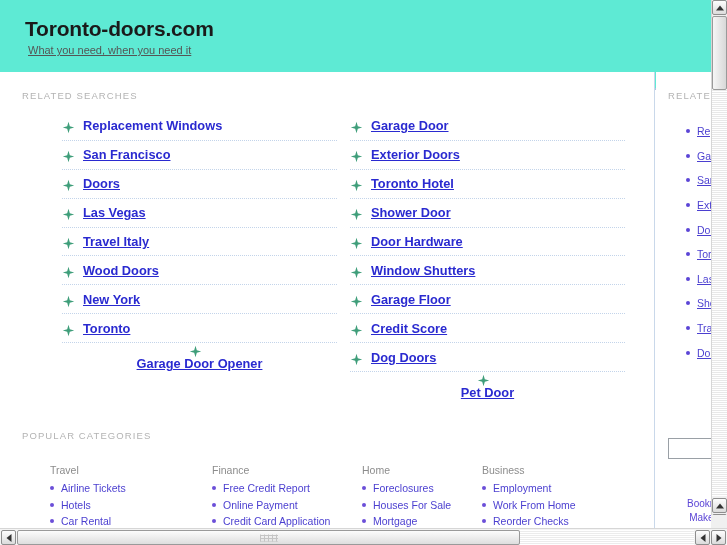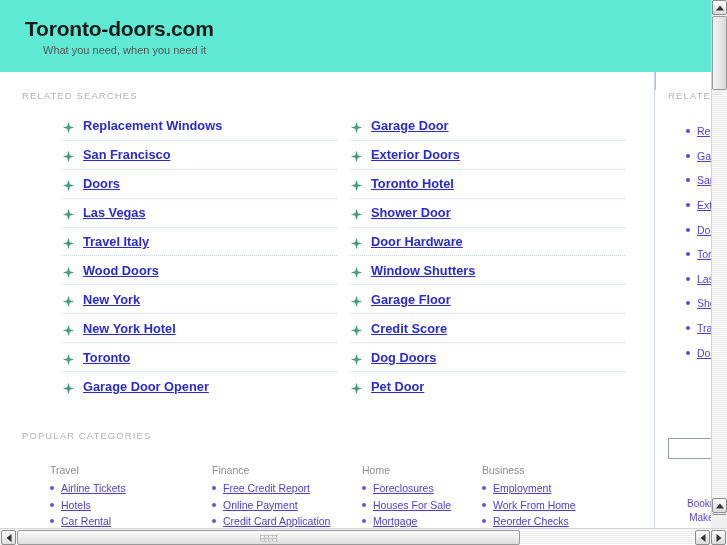--- a/index.html
+++ b/index.html
@@ -37,23 +37,24 @@
   #site-title {
     position: absolute;
     left: 25px; top: 17px;
     font-size: 21px;
     font-weight: bold;
     color: #1a1a1a;
     letter-spacing: -0.2px;
   }
   #site-tagline {
     position: absolute;
-    left: 43px; top: 44px;
+    left: 28px; top: 44px;
     font-size: 11px;
     color: #555555;
+    text-decoration: underline;
   }
 
   
   #main-col {
     position: absolute;
     left: 0; top: 72px;
     width: 655px;
     height: 456px;
     background: #ffffff;
     border-right: 1px solid #c9d8ea;
@@ -84,21 +85,21 @@
   #rs-col-right { left: 350px; }
 
   .rs-item {
     position: relative;
     height: 28.9px;
     border-bottom: 1px dotted #c3d4ea;
     box-sizing: border-box;
     display: flex;
     align-items: center;
   }
-  .rs-item:last-child { border-bottom: none; }
+  .rs-item:last-child { border-bottom: none; flex-direction: column; }
   .rs-bullet {
     width: 13px;
     height: 13px;
     margin-right: 8px;
     flex: none;
     position: relative;
     top: 1px;
   }
   .rs-link {
     font-size: 12.8px;
@@ -136,21 +137,20 @@
   .cat-dot {
     width: 4px; height: 4px;
     border-radius: 50%;
     background: #6b4fd8;
     margin-right: 7px;
     flex: none;
   }
   .cat-link {
     font-size: 10.5px;
     color: #4b3fd0;
-    text-decoration: underline;
     white-space: nowrap;
     cursor: pointer;
   }
 
   
   #side-col {
     position: absolute;
     left: 656px; top: 72px;
     width: 57px;
     height: 456px;
@@ -368,26 +368,20 @@
             <div class="rs-item">
               <span class="rs-bullet"><svg width="13" height="13" viewBox="0 0 13 13">
                   <path d="M6.5 0.8 L7.8 5.2 L12.2 6.5 L7.8 7.8 L6.5 12.2 L5.2 7.8 L0.8 6.5 L5.2 5.2 Z" fill="#3f9e7a"></path>
                 </svg></span>
               <span class="rs-link">New York</span>
             </div>
             <div class="rs-item">
               <span class="rs-bullet"><svg width="13" height="13" viewBox="0 0 13 13">
                   <path d="M6.5 0.8 L7.8 5.2 L12.2 6.5 L7.8 7.8 L6.5 12.2 L5.2 7.8 L0.8 6.5 L5.2 5.2 Z" fill="#3f9e7a"></path>
                 </svg></span>
-              <span class="rs-link">New York Hotel</span>
-            </div>
-            <div class="rs-item">
-              <span class="rs-bullet"><svg width="13" height="13" viewBox="0 0 13 13">
-                  <path d="M6.5 0.8 L7.8 5.2 L12.2 6.5 L7.8 7.8 L6.5 12.2 L5.2 7.8 L0.8 6.5 L5.2 5.2 Z" fill="#3f9e7a"></path>
-                </svg></span>
               <span class="rs-link">Toronto</span>
             </div>
             <div class="rs-item">
               <span class="rs-bullet"><svg width="13" height="13" viewBox="0 0 13 13">
                   <path d="M6.5 0.8 L7.8 5.2 L12.2 6.5 L7.8 7.8 L6.5 12.2 L5.2 7.8 L0.8 6.5 L5.2 5.2 Z" fill="#3f9e7a"></path>
                 </svg></span>
               <span class="rs-link">Garage Door Opener</span>
             </div>
           </div>
         <div class="rs-col" id="rs-col-right">

